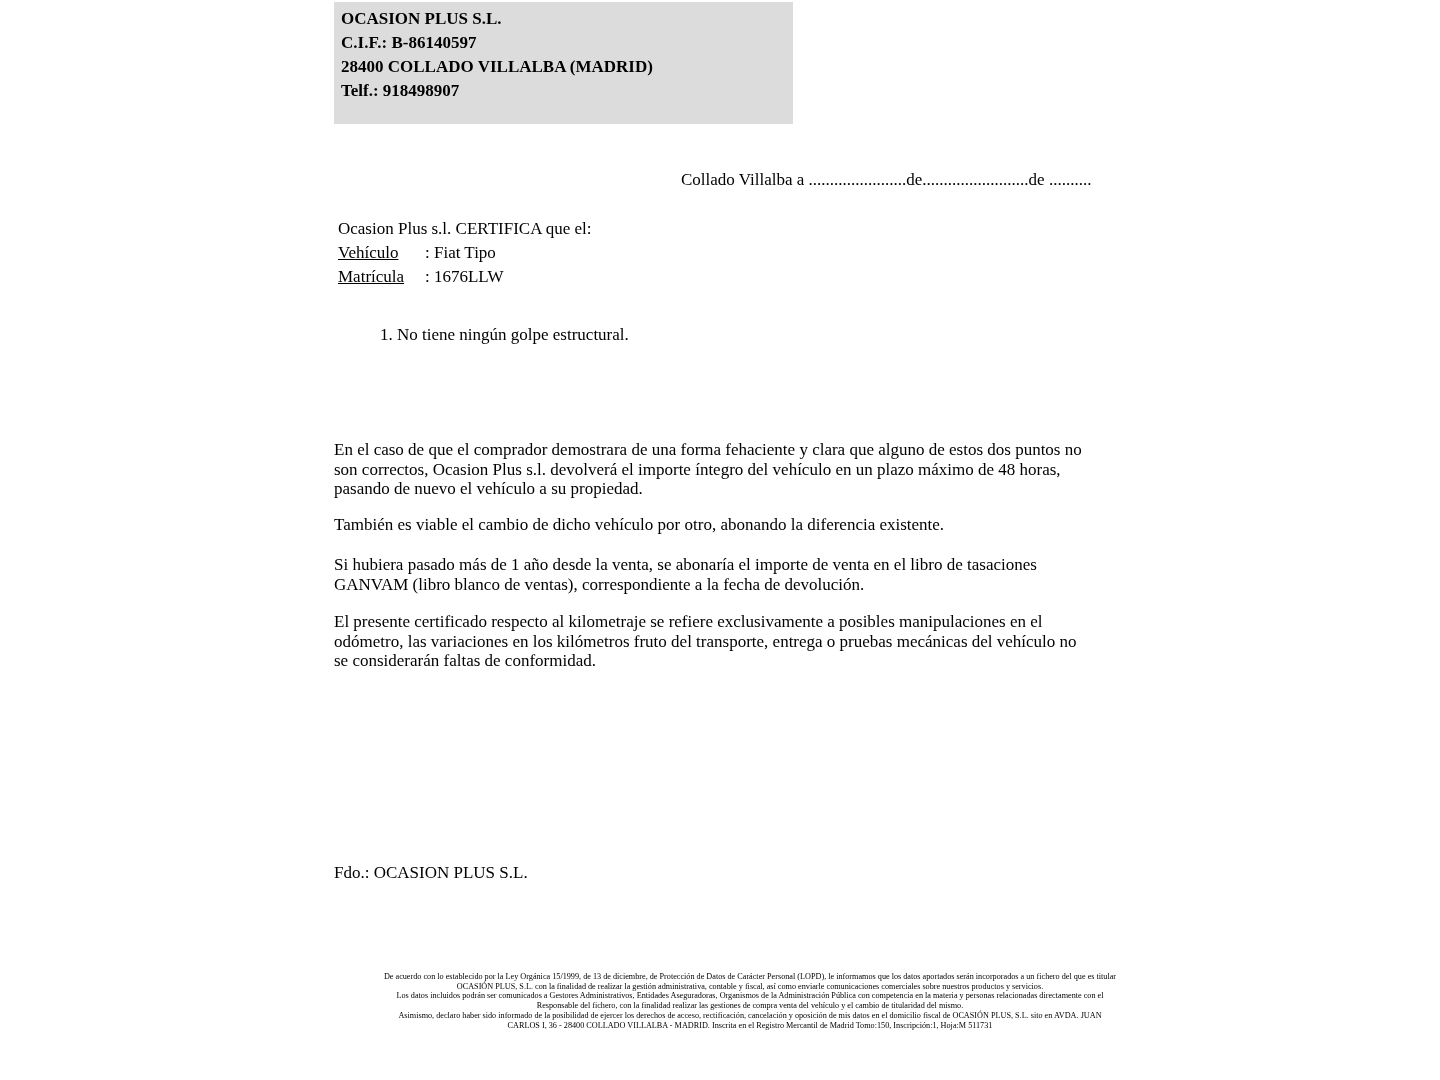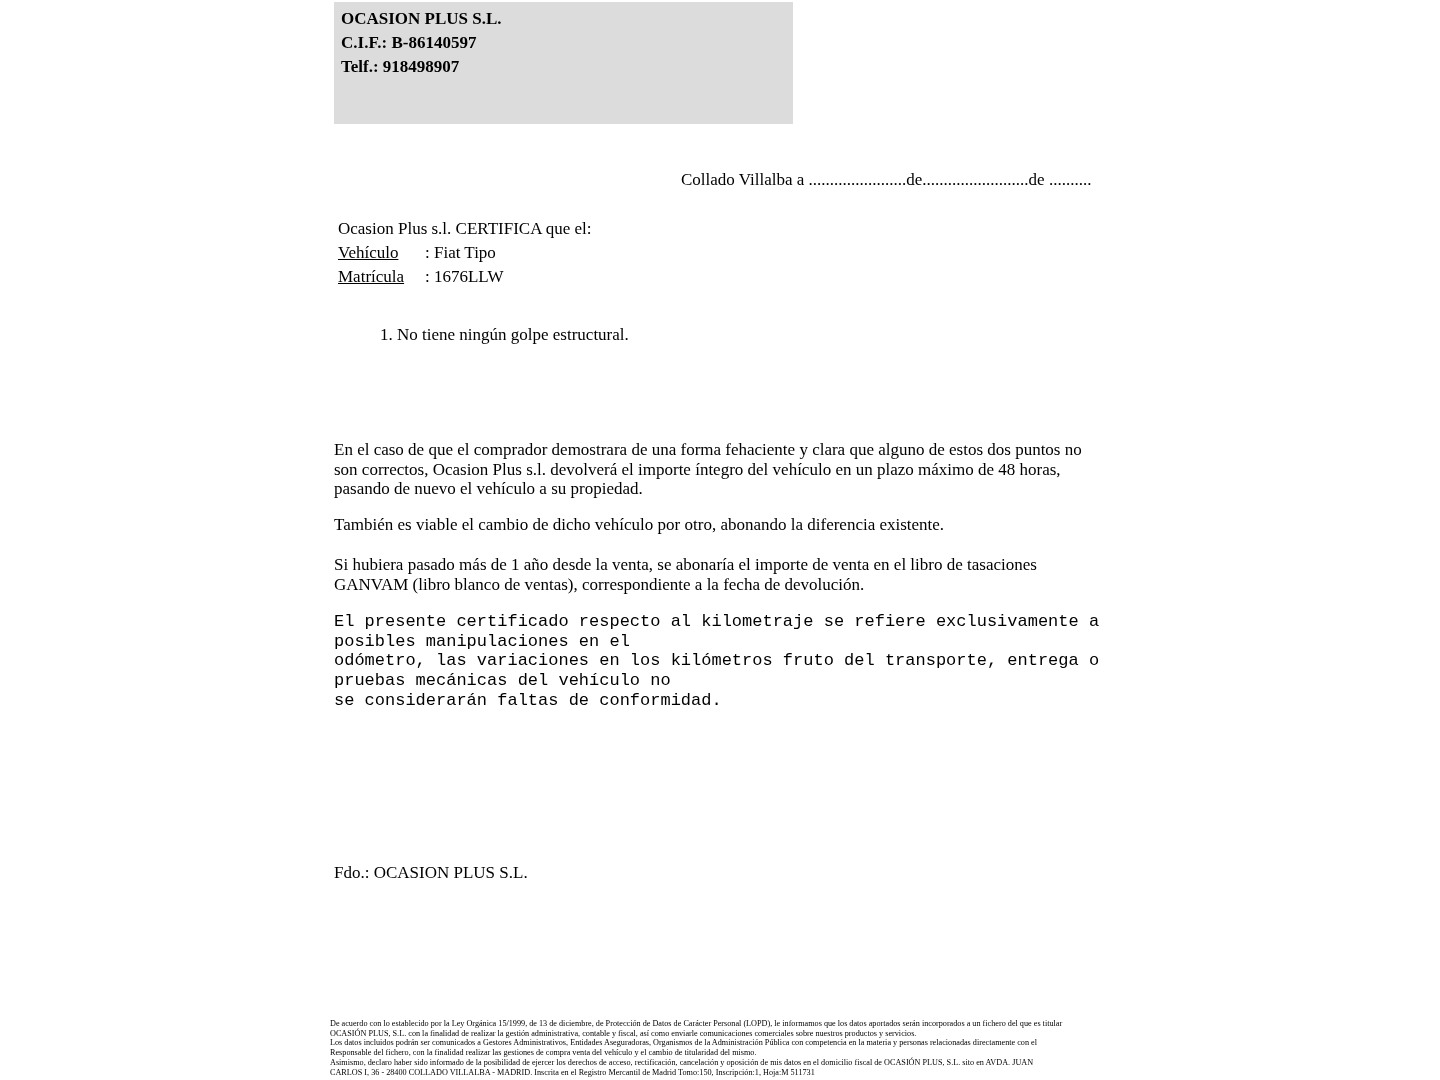--- a/index.html
+++ b/index.html
@@ -72,48 +72,50 @@
     position: absolute;
     left: 334px;
     width: 840px;
     font-size: 17px;
     line-height: 19.7px;
     white-space: pre-line;
   }
   .para-1 { top: 440px; }
   .para-2 { top: 515px; }
   .para-3 { top: 555px; }
-  .para-4 { top: 612px; font-family: Liberation Mono, monospace; }
+  .para-4 { top: 612px; }
   .signature {
     position: absolute;
     left: 334px;
     top: 863px;
     font-size: 17px;
     white-space: nowrap;
   }
   .legal {
     position: absolute;
     left: 330px;
-    top: 1019px;
+    top: 972px;
     width: 840px;
+    text-align: center;
   }
   .legal .lline {
     font-size: 8.2px;
     line-height: 9.7px;
     white-space: nowrap;
   }
 </style>
 </head>
 <body>
 
 <div class="page">
 
   <div class="header-box">
     <div class="hline">OCASION PLUS S.L.</div>
     <div class="hline">C.I.F.: B-86140597</div>
+    <div class="hline">28400 COLLADO VILLALBA (MADRID)</div>
     <div class="hline">Telf.: 918498907</div>
   </div>
 
   <div class="date-line">Collado Villalba a .......................de.........................de ..........</div>
 
   <div class="certify-block">
     <div class="certify-intro">Ocasion Plus s.l. CERTIFICA que el:</div>
     <div class="field-row">
       <span class="field-label">Vehículo</span>
       <span class="field-value">: Fiat Tipo</span>

